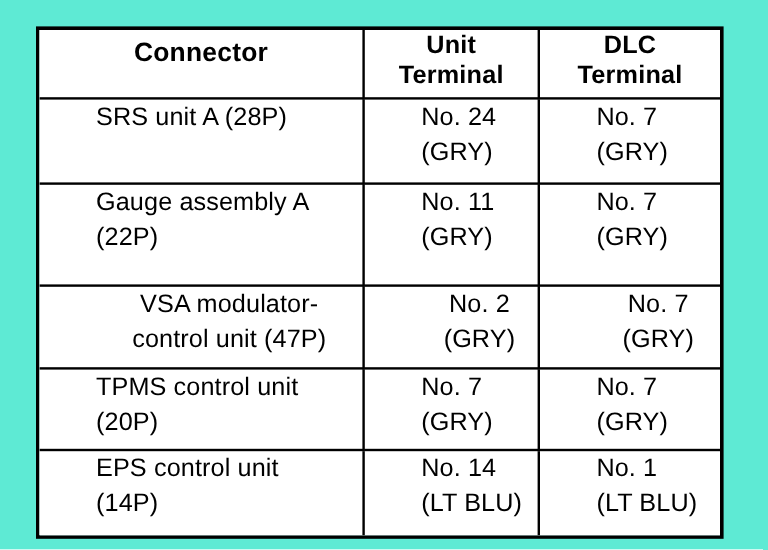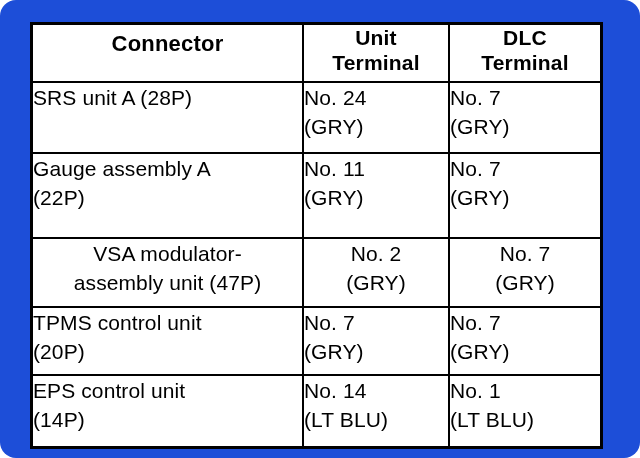--- a/index.html
+++ b/index.html
@@ -12,22 +12,21 @@
     background: #ffffff;
     font-family: "Liberation Sans", sans-serif;
     color: #000000;
     overflow: hidden;
   }
 
   .page {
     position: relative;
     width: 640px;
     height: 458px;
-    background: #1d4ed8;
-    border-radius: 16px;
+    background: #5eead4;
   }
 
   .table-wrap {
     position: absolute;
     left: 30px;
     top: 22px;
     width: 573px;
     height: 427px;
     border: 3px solid #000000;
     box-sizing: border-box;
@@ -83,21 +82,21 @@
   tbody td {
     height: 59px;
     font-size: 21px;
     line-height: 29px;
     font-weight: normal;
     letter-spacing: 0.1px;
     box-sizing: border-box;
     padding: 3px 0 0 8px;
     text-align: left;
   }
-  tbody td .line { display: block; white-space: nowrap; }
+  tbody td .line { display: block; white-space: nowrap; padding-left: 47px; }
 
   tbody tr.row-srs td { height: 62px; }
   tbody tr.row-gauge td { height: 75px; }
   tbody tr.row-vsa td { height: 58px; text-align: center; }
   tbody tr.row-tpms td { height: 59px; }
   tbody tr.row-immo td { height: 61px; }
   tbody tr.row-eps td { height: 62px; }
 
   td.cell-unit, td.cell-dlc { padding-left: 9px; }
 </style>
@@ -157,21 +156,21 @@
           </td>
           <td class="cell-dlc">
             <span class="line">No. 7</span>
             <span class="line">(GRY)</span>
           </td>
         </tr>
 
         <tr class="row-vsa">
           <td class="cell-connector">
             <span class="line">VSA modulator-</span>
-            <span class="line">assembly unit (47P)</span>
+            <span class="line">control unit (47P)</span>
           </td>
           <td class="cell-unit">
             <span class="line">No. 2</span>
             <span class="line">(GRY)</span>
           </td>
           <td class="cell-dlc">
             <span class="line">No. 7</span>
             <span class="line">(GRY)</span>
           </td>
         </tr>

